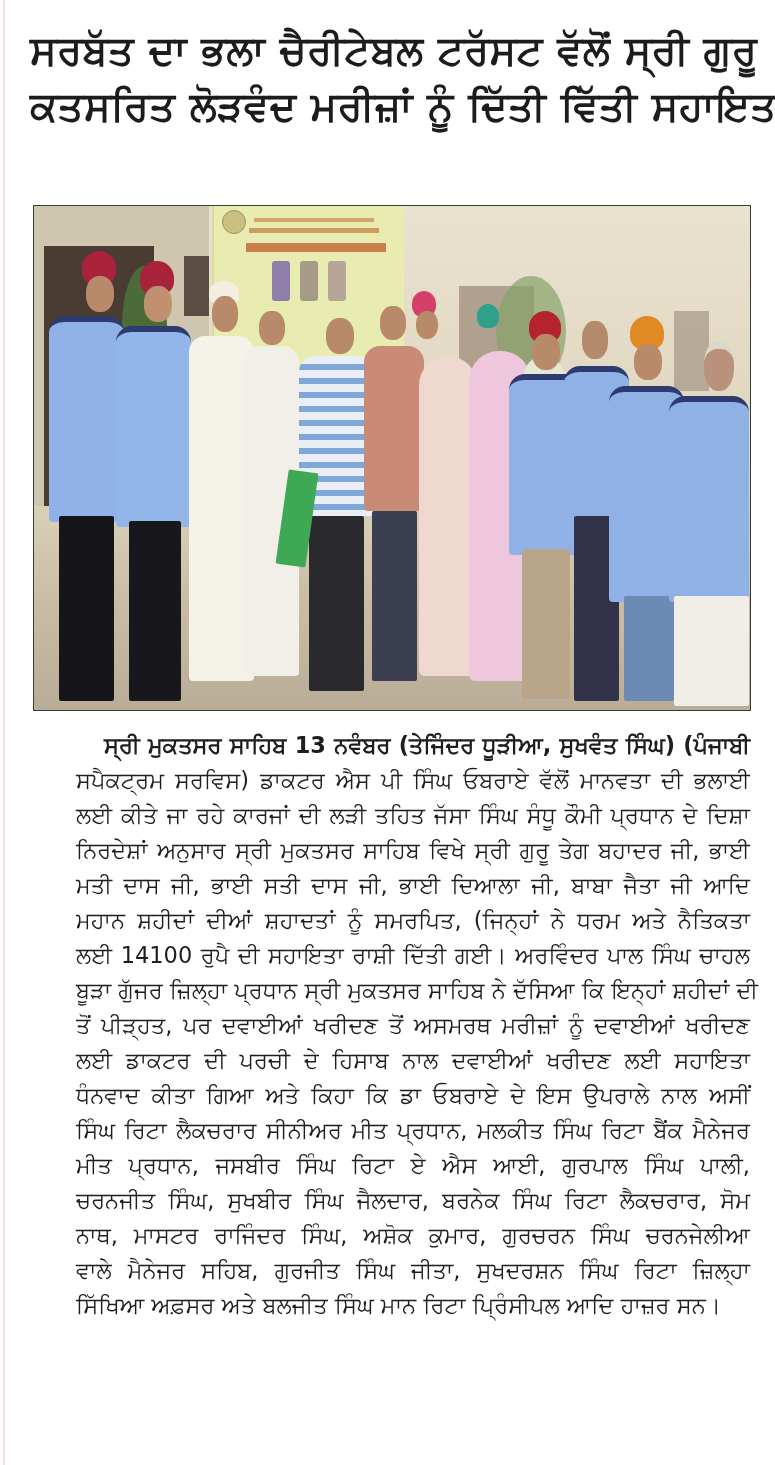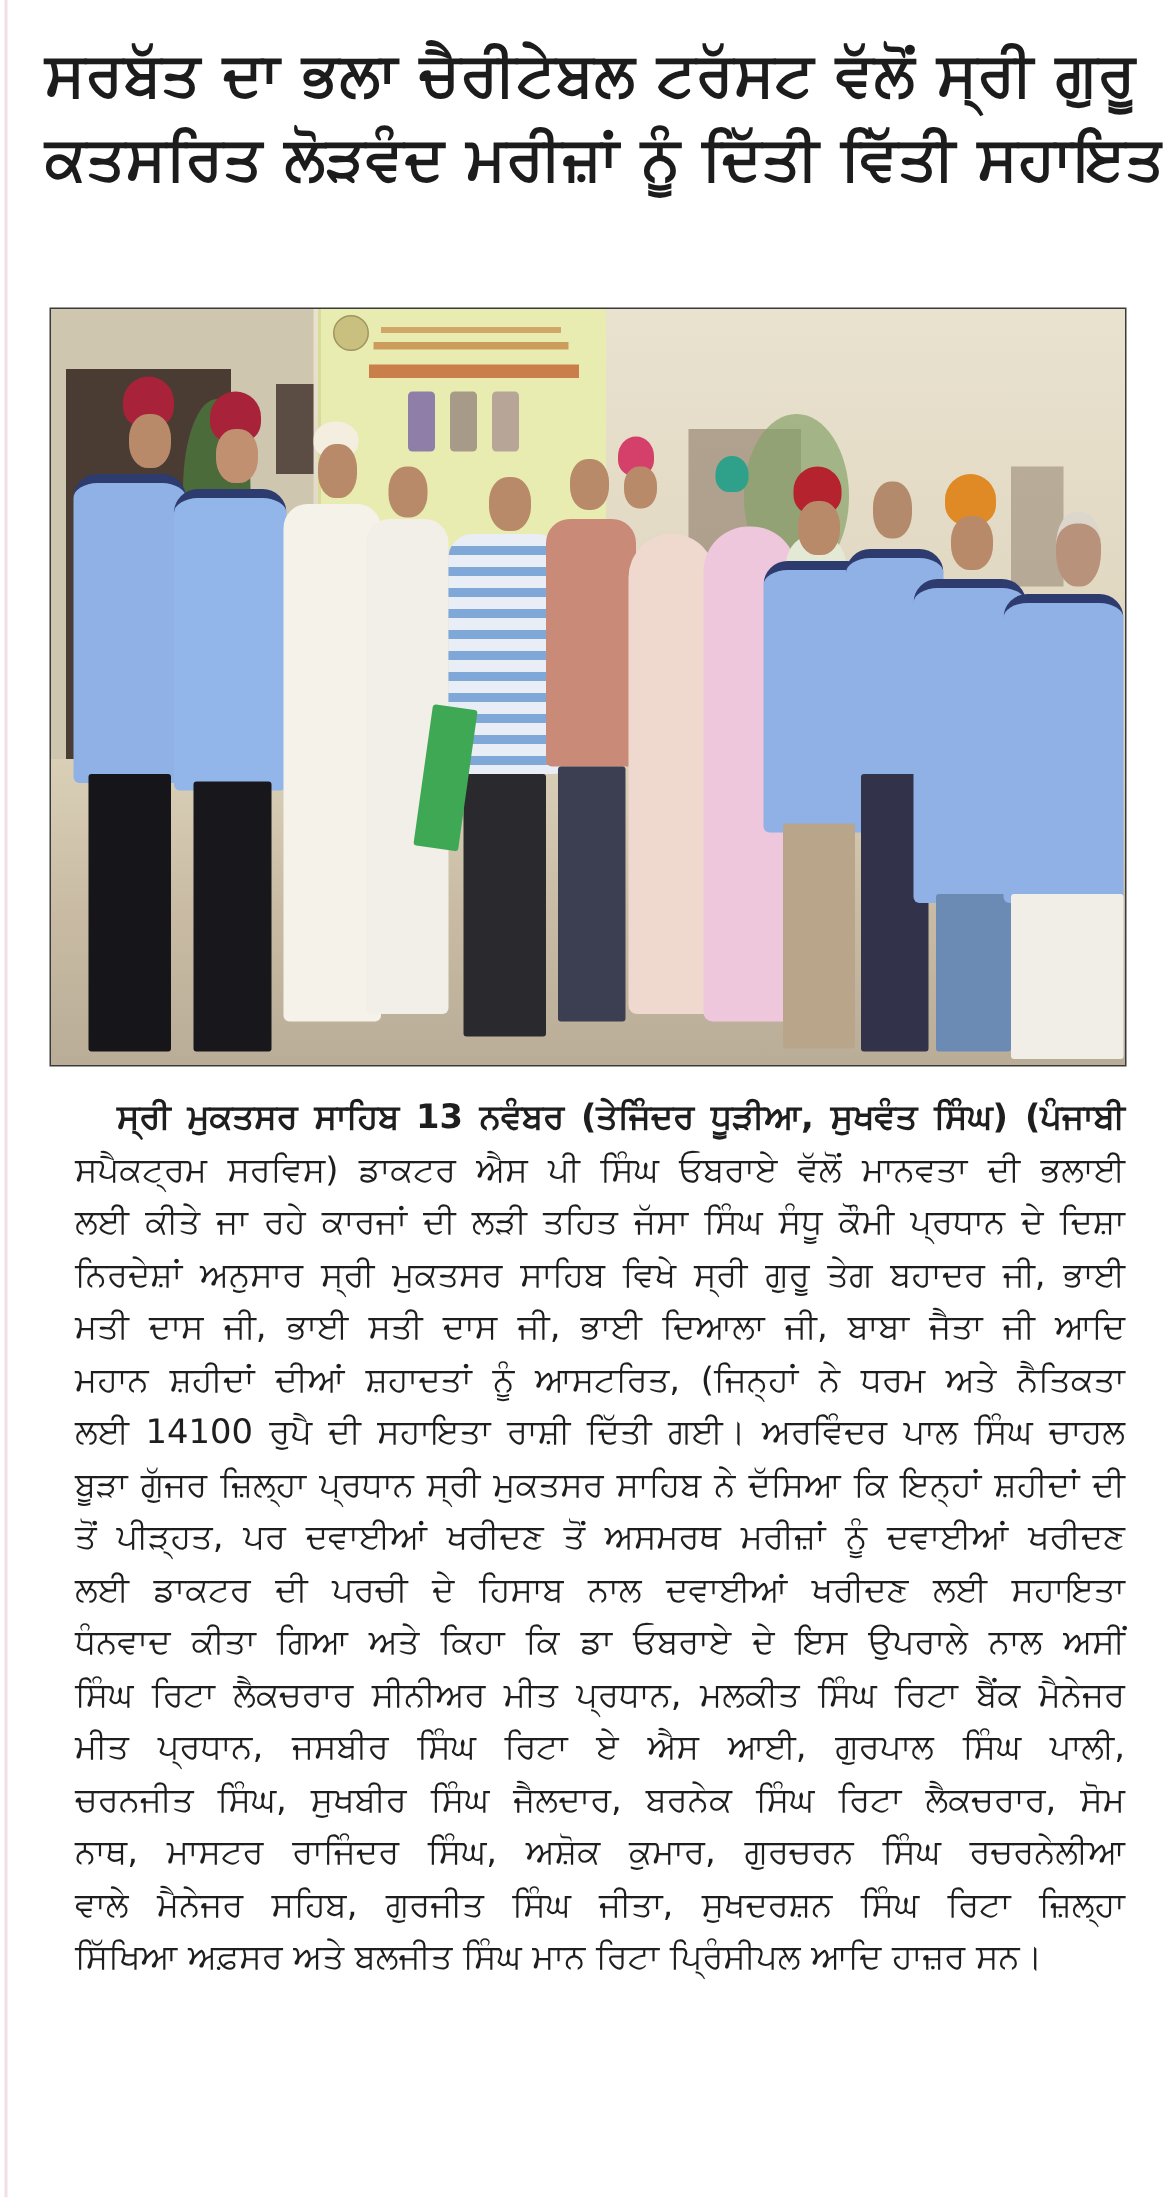--- a/index.html
+++ b/index.html
@@ -37,21 +37,21 @@
   .person { position:absolute; }
   .turban { position:absolute; border-radius:50% 50% 40% 40%; }
   .head { position:absolute; border-radius:45%; background:#b98a6a; }
   .shirt { position:absolute; border-radius:16px 16px 4px 4px; }
   .pants { position:absolute; border-radius:2px; }
   .body-text {
     position: absolute; left: 50px; width: 700px; top: 728px;
     font-size: 22.5px; line-height: 35px; text-align: justify; text-align-last: justify;
     color: #1e1e1e;
   }
-  .body-text .line { display:block; white-space: nowrap; text-align: justify; text-align-last: justify; }
+  .body-text .line { display:block; white-space: nowrap; text-align: justify; text-align-last: justify; margin-left: 26px; }
   .body-text .line.indent { padding-left: 28px; }
   .body-text .line.last { text-align-last: left; }
   .dateline { font-weight: bold; }
 </style>
 </head>
 <body>
 
 <div class="edge-line"></div>
 
 <h1 class="headline" style="margin:0;">
@@ -148,25 +148,25 @@
     <div class="shirt" style="left:640px;top:390px;width:75px;height:110px;background:#f1eee7;border-radius:2px;"></div>
   </div>
 </div>
 
 <div class="body-text">
   <span class="line indent"><span class="dateline">ਸ੍ਰੀ ਮੁਕਤਸਰ ਸਾਹਿਬ 13 ਨਵੰਬਰ (ਤੇਜਿੰਦਰ ਧੂੜੀਆ, ਸੁਖਵੰਤ ਸਿੰਘ) (ਪੰਜਾਬੀ</span></span>
   <span class="line">ਸਪੈਕਟ੍ਰਮ ਸਰਵਿਸ) ਡਾਕਟਰ ਐਸ ਪੀ ਸਿੰਘ ਓਬਰਾਏ ਵੱਲੋਂ ਮਾਨਵਤਾ ਦੀ ਭਲਾਈ</span>
   <span class="line">ਲਈ ਕੀਤੇ ਜਾ ਰਹੇ ਕਾਰਜਾਂ ਦੀ ਲੜੀ ਤਹਿਤ ਜੱਸਾ ਸਿੰਘ ਸੰਧੂ ਕੌਮੀ ਪ੍ਰਧਾਨ ਦੇ ਦਿਸ਼ਾ</span>
   <span class="line">ਨਿਰਦੇਸ਼ਾਂ ਅਨੁਸਾਰ ਸ੍ਰੀ ਮੁਕਤਸਰ ਸਾਹਿਬ ਵਿਖੇ ਸ੍ਰੀ ਗੁਰੂ ਤੇਗ ਬਹਾਦਰ ਜੀ, ਭਾਈ</span>
   <span class="line">ਮਤੀ ਦਾਸ ਜੀ, ਭਾਈ ਸਤੀ ਦਾਸ ਜੀ, ਭਾਈ ਦਿਆਲਾ ਜੀ, ਬਾਬਾ ਜੈਤਾ ਜੀ ਆਦਿ</span>
-  <span class="line">ਮਹਾਨ ਸ਼ਹੀਦਾਂ ਦੀਆਂ ਸ਼ਹਾਦਤਾਂ ਨੂੰ ਆਸਟਰਿਤ, (ਜਿਨ੍ਹਾਂ ਨੇ ਧਰਮ ਅਤੇ ਨੈਤਿਕਤਾ</span>
+  <span class="line">ਮਹਾਨ ਸ਼ਹੀਦਾਂ ਦੀਆਂ ਸ਼ਹਾਦਤਾਂ ਨੂੰ ਸਮਰਪਿਤ, (ਜਿਨ੍ਹਾਂ ਨੇ ਧਰਮ ਅਤੇ ਨੈਤਿਕਤਾ</span>
   <span class="line">ਲਈ 14100 ਰੁਪੈ ਦੀ ਸਹਾਇਤਾ ਰਾਸ਼ੀ ਦਿੱਤੀ ਗਈ। ਅਰਵਿੰਦਰ ਪਾਲ ਸਿੰਘ ਚਾਹਲ</span>
   <span class="line">ਬੂੜਾ ਗੁੱਜਰ ਜ਼ਿਲ੍ਹਾ ਪ੍ਰਧਾਨ ਸ੍ਰੀ ਮੁਕਤਸਰ ਸਾਹਿਬ ਨੇ ਦੱਸਿਆ ਕਿ ਇਨ੍ਹਾਂ ਸ਼ਹੀਦਾਂ ਦੀ</span>
   <span class="line">ਤੋਂ ਪੀੜ੍ਹਤ, ਪਰ ਦਵਾਈਆਂ ਖਰੀਦਣ ਤੋਂ ਅਸਮਰਥ ਮਰੀਜ਼ਾਂ ਨੂੰ ਦਵਾਈਆਂ ਖਰੀਦਣ</span>
   <span class="line">ਲਈ ਡਾਕਟਰ ਦੀ ਪਰਚੀ ਦੇ ਹਿਸਾਬ ਨਾਲ ਦਵਾਈਆਂ ਖਰੀਦਣ ਲਈ ਸਹਾਇਤਾ</span>
   <span class="line">ਧੰਨਵਾਦ ਕੀਤਾ ਗਿਆ ਅਤੇ ਕਿਹਾ ਕਿ ਡਾ ਓਬਰਾਏ ਦੇ ਇਸ ਉਪਰਾਲੇ ਨਾਲ ਅਸੀਂ</span>
   <span class="line">ਸਿੰਘ ਰਿਟਾ ਲੈਕਚਰਾਰ ਸੀਨੀਅਰ ਮੀਤ ਪ੍ਰਧਾਨ, ਮਲਕੀਤ ਸਿੰਘ ਰਿਟਾ ਬੈਂਕ ਮੈਨੇਜਰ</span>
   <span class="line">ਮੀਤ ਪ੍ਰਧਾਨ, ਜਸਬੀਰ ਸਿੰਘ ਰਿਟਾ ਏ ਐਸ ਆਈ, ਗੁਰਪਾਲ ਸਿੰਘ ਪਾਲੀ,</span>
   <span class="line">ਚਰਨਜੀਤ ਸਿੰਘ, ਸੁਖਬੀਰ ਸਿੰਘ ਜੈਲਦਾਰ, ਬਰਨੇਕ ਸਿੰਘ ਰਿਟਾ ਲੈਕਚਰਾਰ, ਸੋਮ</span>
-  <span class="line">ਨਾਥ, ਮਾਸਟਰ ਰਾਜਿੰਦਰ ਸਿੰਘ, ਅਸ਼ੋਕ ਕੁਮਾਰ, ਗੁਰਚਰਨ ਸਿੰਘ ਰਚਰਨੇਲੀਆ</span>
+  <span class="line">ਨਾਥ, ਮਾਸਟਰ ਰਾਜਿੰਦਰ ਸਿੰਘ, ਅਸ਼ੋਕ ਕੁਮਾਰ, ਗੁਰਚਰਨ ਸਿੰਘ ਚਰਨਜੇਲੀਆ</span>
   <span class="line">ਵਾਲੇ ਮੈਨੇਜਰ ਸਹਿਬ, ਗੁਰਜੀਤ ਸਿੰਘ ਜੀਤਾ, ਸੁਖਦਰਸ਼ਨ ਸਿੰਘ ਰਿਟਾ ਜ਼ਿਲ੍ਹਾ</span>
   <span class="line last">ਸਿੱਖਿਆ ਅਫ਼ਸਰ ਅਤੇ ਬਲਜੀਤ ਸਿੰਘ ਮਾਨ ਰਿਟਾ ਪ੍ਰਿੰਸੀਪਲ ਆਦਿ ਹਾਜ਼ਰ ਸਨ।</span>
 </div>
 
 </body></html>

